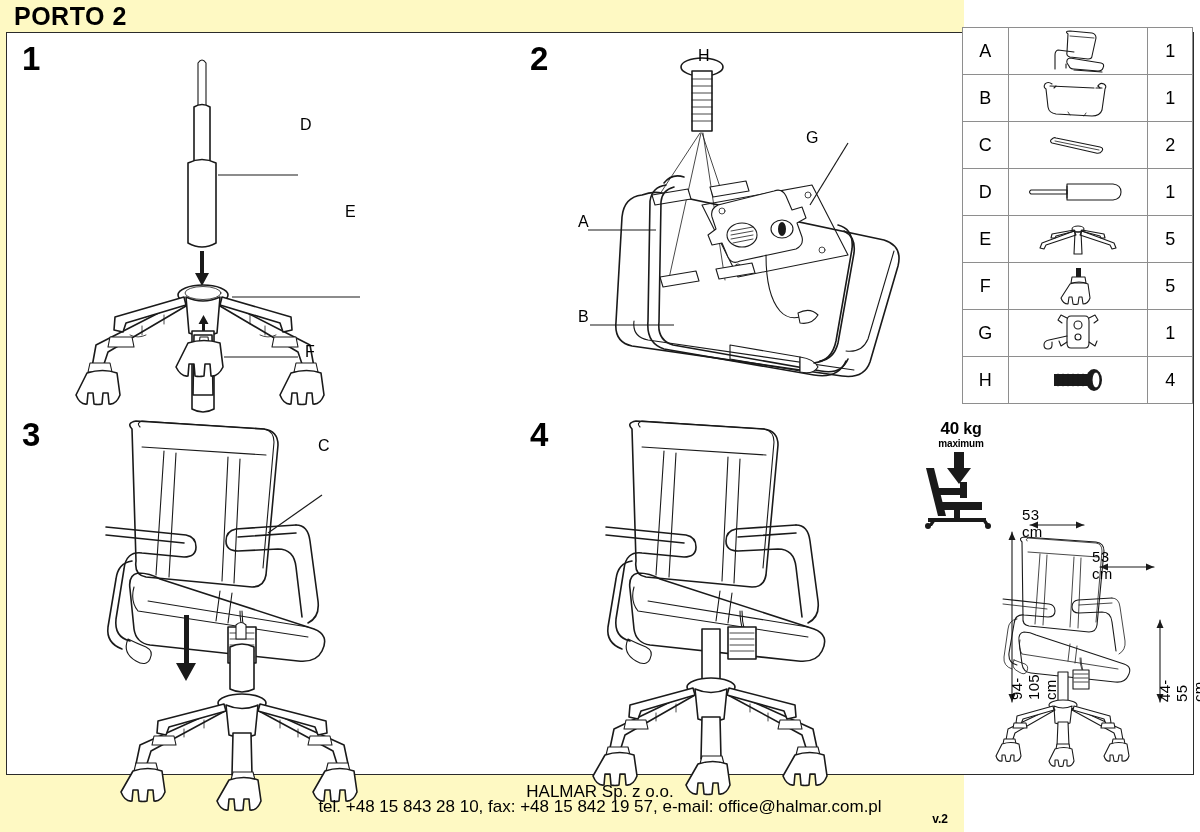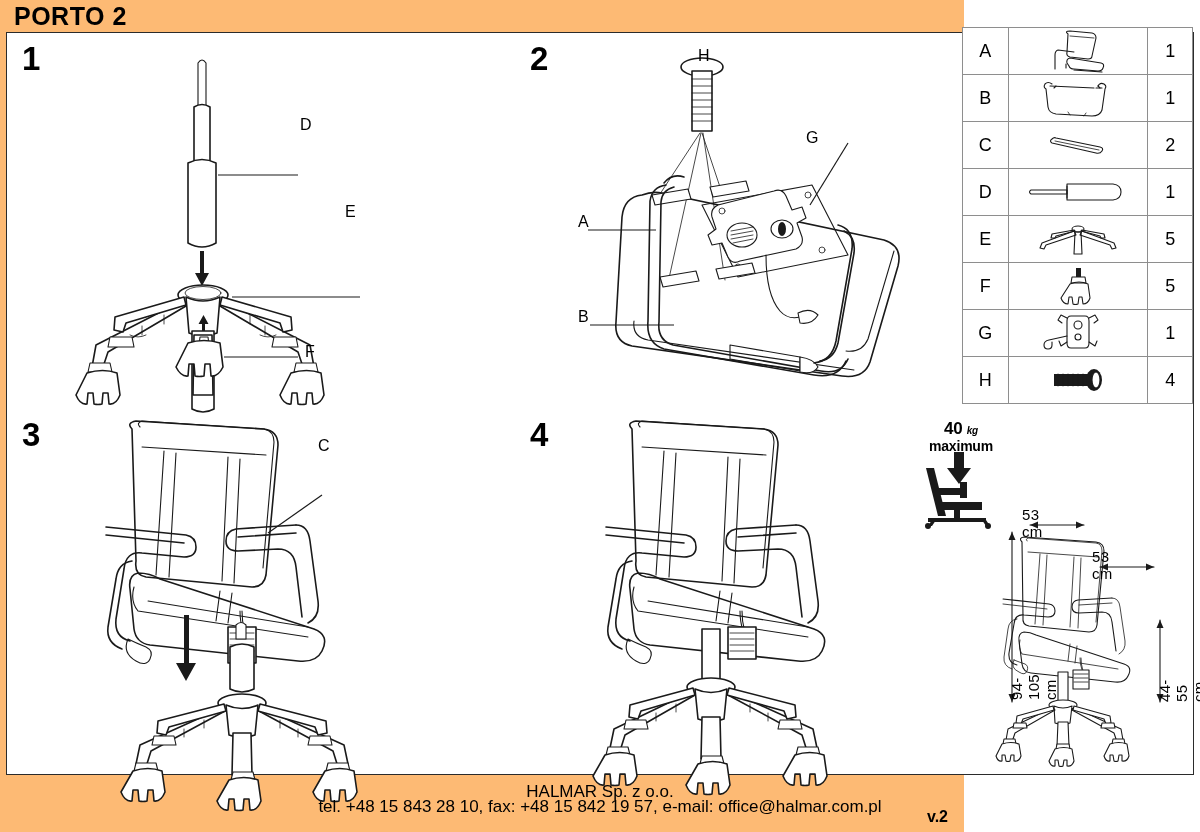--- a/index.html
+++ b/index.html
@@ -3,21 +3,21 @@
 <meta charset="utf-8">
 <style>
   * { box-sizing: border-box; margin: 0; padding: 0; }
   html, body {
     width: 1200px; height: 832px;
     background: #ffffff;
     font-family: "Liberation Sans", sans-serif;
     color: #000;
     overflow: hidden;
   }
-  #sheet { position: relative; width: 964px; height: 832px; background: #fdba74; }
+  #sheet { position: relative; width: 964px; height: 832px; background: #fef9c3; }
 
   
   .title {
     position: absolute; left: 14px; top: 2px;
     font-size: 25px; font-weight: bold; letter-spacing: .5px;
   }
 
   
   .frame {
     position: absolute; left: 6px; top: 32px;
@@ -50,31 +50,31 @@
     font-size: 18px;
   }
   .parts-table td.letter { width: 46px; }
   .parts-table td.pic    { width: 140px; padding: 0; }
   .parts-table td.qty    { width: 45px; }
   .parts-table td.pic svg { display: block; margin: 0 auto; }
 
   
   .weight-wrap { position: absolute; left: 918px; top: 420px; width: 86px; text-align: center; }
   .weight-kg { font-size: 17px; font-weight: bold; line-height: 1; letter-spacing: -.3px; }
-  .weight-kg small { font-size: 10px; font-style: italic; }
-  .weight-max { font-size: 14px; font-weight: bold; letter-spacing: -.2px; margin-top: 1px; }
+  .weight-kg small { font-size: 16px; }
+  .weight-max { font-size: 10px; font-weight: bold; letter-spacing: -.2px; margin-top: 1px; }
 
   
   .dim { position: absolute; font-size: 15px; letter-spacing: .3px; }
   .dim.vert { transform-origin: 0 0; }
 
   
   .version {
     position: absolute; right: 16px; bottom: 6px;
-    font-size: 16px; font-weight: bold;
+    font-size: 12px; font-weight: bold;
   }
 
   
   .footer {
     position: absolute; left: 0; top: 784px; width: 1200px;
     text-align: center; font-size: 17px; line-height: 15px;
     font-family: "Liberation Sans", sans-serif;
   }
 
   svg { overflow: visible; }

